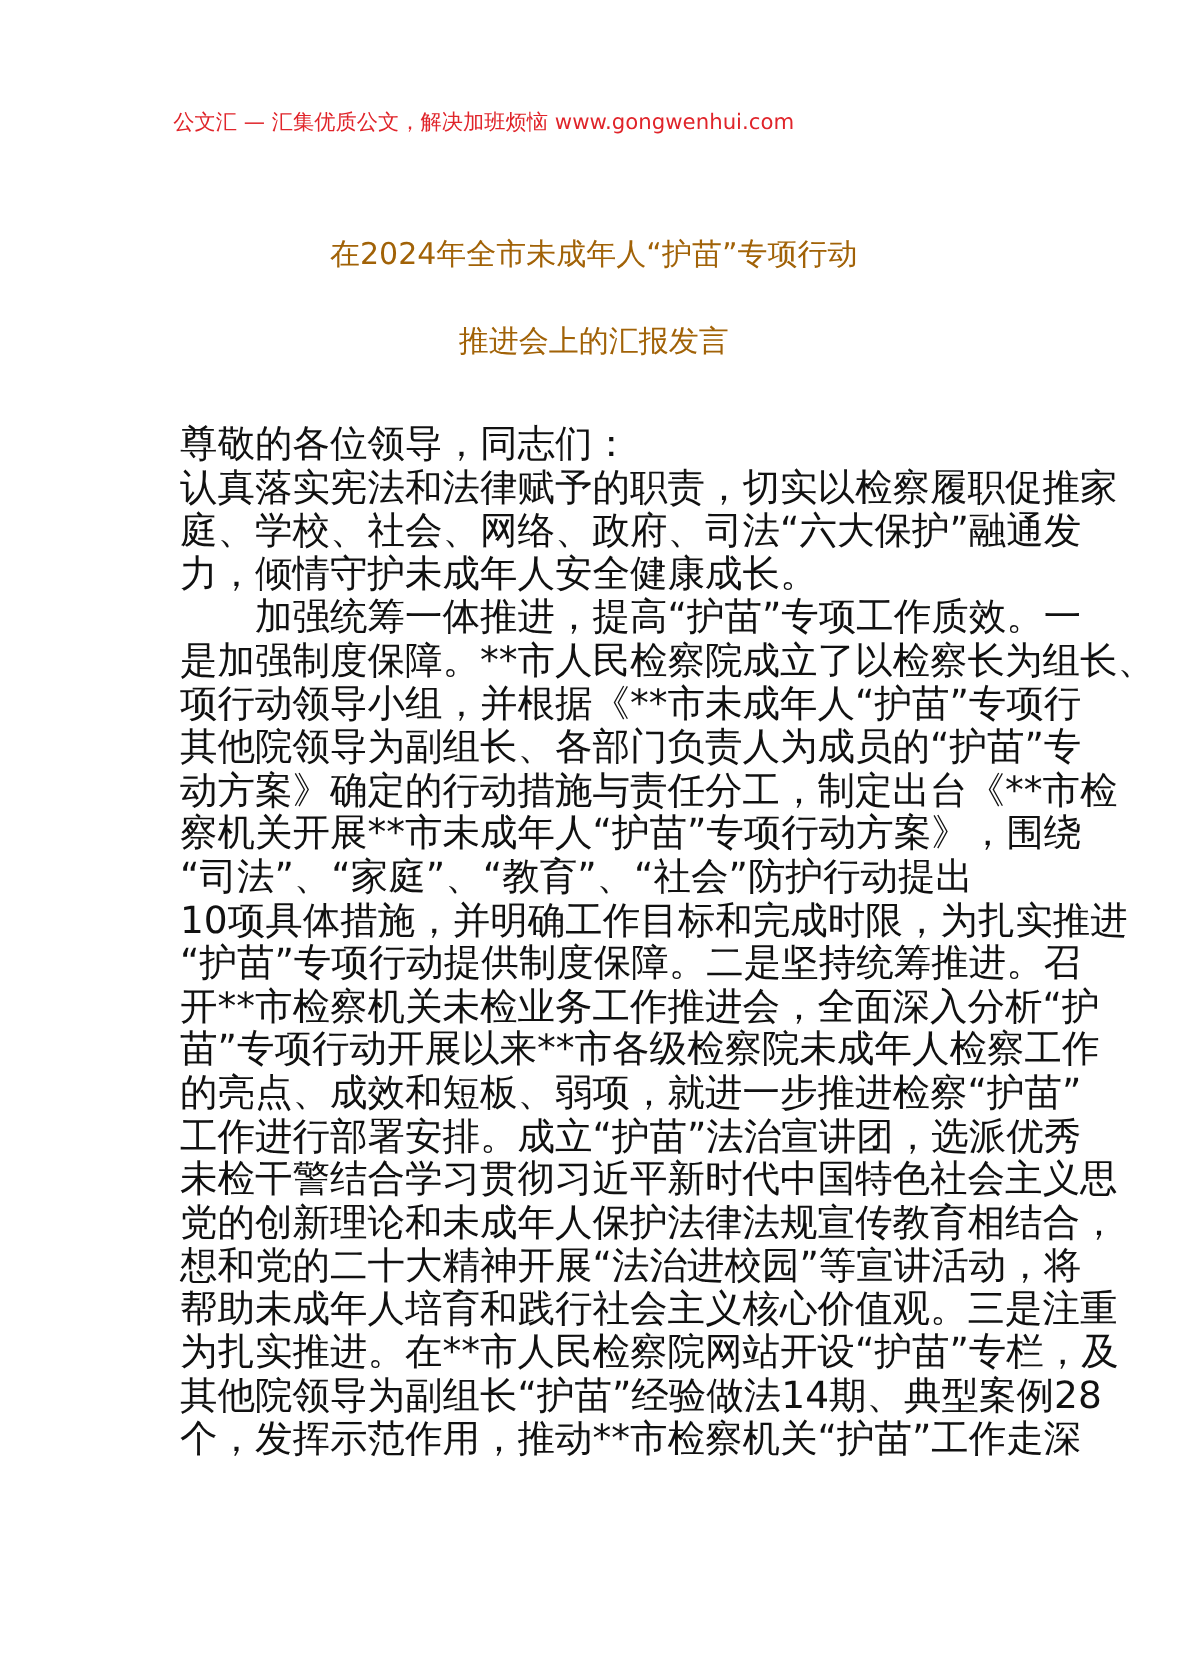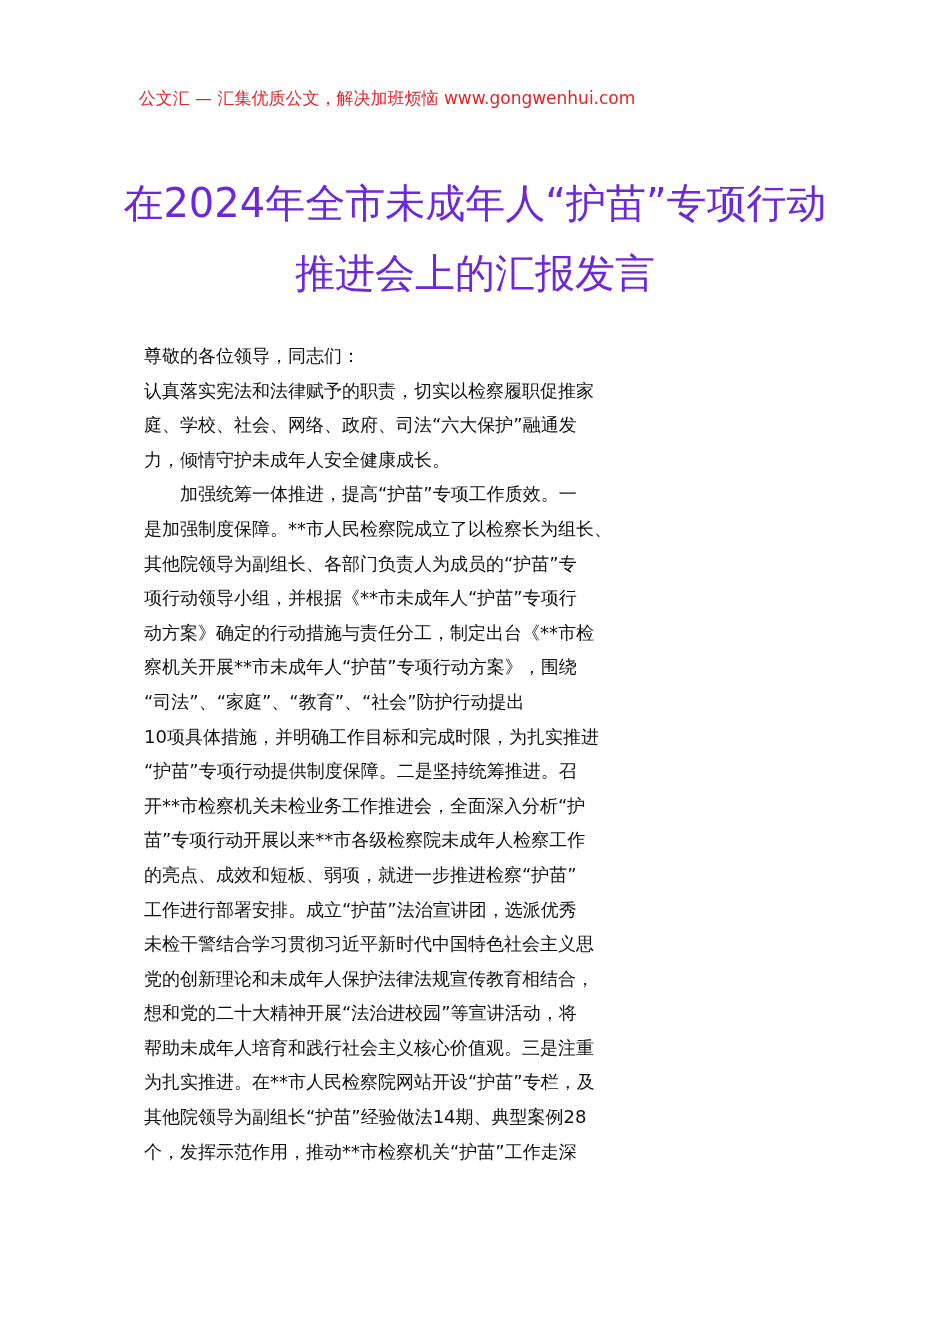--- a/index.html
+++ b/index.html
@@ -31,35 +31,35 @@
       font-size: 17px;
       color: #e0242a;
       letter-spacing: 0px;
       line-height: 24px;
     }
     .title {
       position: absolute;
       left: 0;
       width: 950px;
       text-align: center;
-      font-size: 40px;
+      font-size: 24px;
       line-height: 40px;
-      color: #6d28d9;
+      color: #a16207;
     }
     .title.l1 { top: 183px; }
     .title.l2 { top: 253px; }
     .body {
       position: absolute;
       left: 144px;
       top: 339px;
       width: 690px;
     }
     .line {
       height: 34.6px;
-      font-size: 18px;
+      font-size: 30px;
       line-height: 34.6px;
       white-space: nowrap;
       color: #111111;
     }
   </style>
 </head>
 <body>
 
 <div class="page">
   <div class="watermark-header">公文汇 — 汇集优质公文，解决加班烦恼 www.gongwenhui.com</div>
@@ -67,22 +67,22 @@
   <div class="title l1">在2024年全市未成年人“护苗”专项行动</div>
   <div class="title l2">推进会上的汇报发言</div>
 
   <div class="body">
     <div class="line">尊敬的各位领导，同志们：</div>
     <div class="line">认真落实宪法和法律赋予的职责，切实以检察履职促推家</div>
     <div class="line">庭、学校、社会、网络、政府、司法“六大保护”融通发</div>
     <div class="line">力，倾情守护未成年人安全健康成长。</div>
     <div class="line">　　加强统筹一体推进，提高“护苗”专项工作质效。一</div>
     <div class="line">是加强制度保障。**市人民检察院成立了以检察长为组长、</div>
+    <div class="line">项行动领导小组，并根据《**市未成年人“护苗”专项行</div>
     <div class="line">其他院领导为副组长、各部门负责人为成员的“护苗”专</div>
-    <div class="line">项行动领导小组，并根据《**市未成年人“护苗”专项行</div>
     <div class="line">动方案》确定的行动措施与责任分工，制定出台《**市检</div>
     <div class="line">察机关开展**市未成年人“护苗”专项行动方案》，围绕</div>
     <div class="line">“司法”、“家庭”、“教育”、“社会”防护行动提出</div>
     <div class="line">10项具体措施，并明确工作目标和完成时限，为扎实推进</div>
     <div class="line">“护苗”专项行动提供制度保障。二是坚持统筹推进。召</div>
     <div class="line">开**市检察机关未检业务工作推进会，全面深入分析“护</div>
     <div class="line">苗”专项行动开展以来**市各级检察院未成年人检察工作</div>
     <div class="line">的亮点、成效和短板、弱项，就进一步推进检察“护苗”</div>
     <div class="line">工作进行部署安排。成立“护苗”法治宣讲团，选派优秀</div>
     <div class="line">未检干警结合学习贯彻习近平新时代中国特色社会主义思</div>

